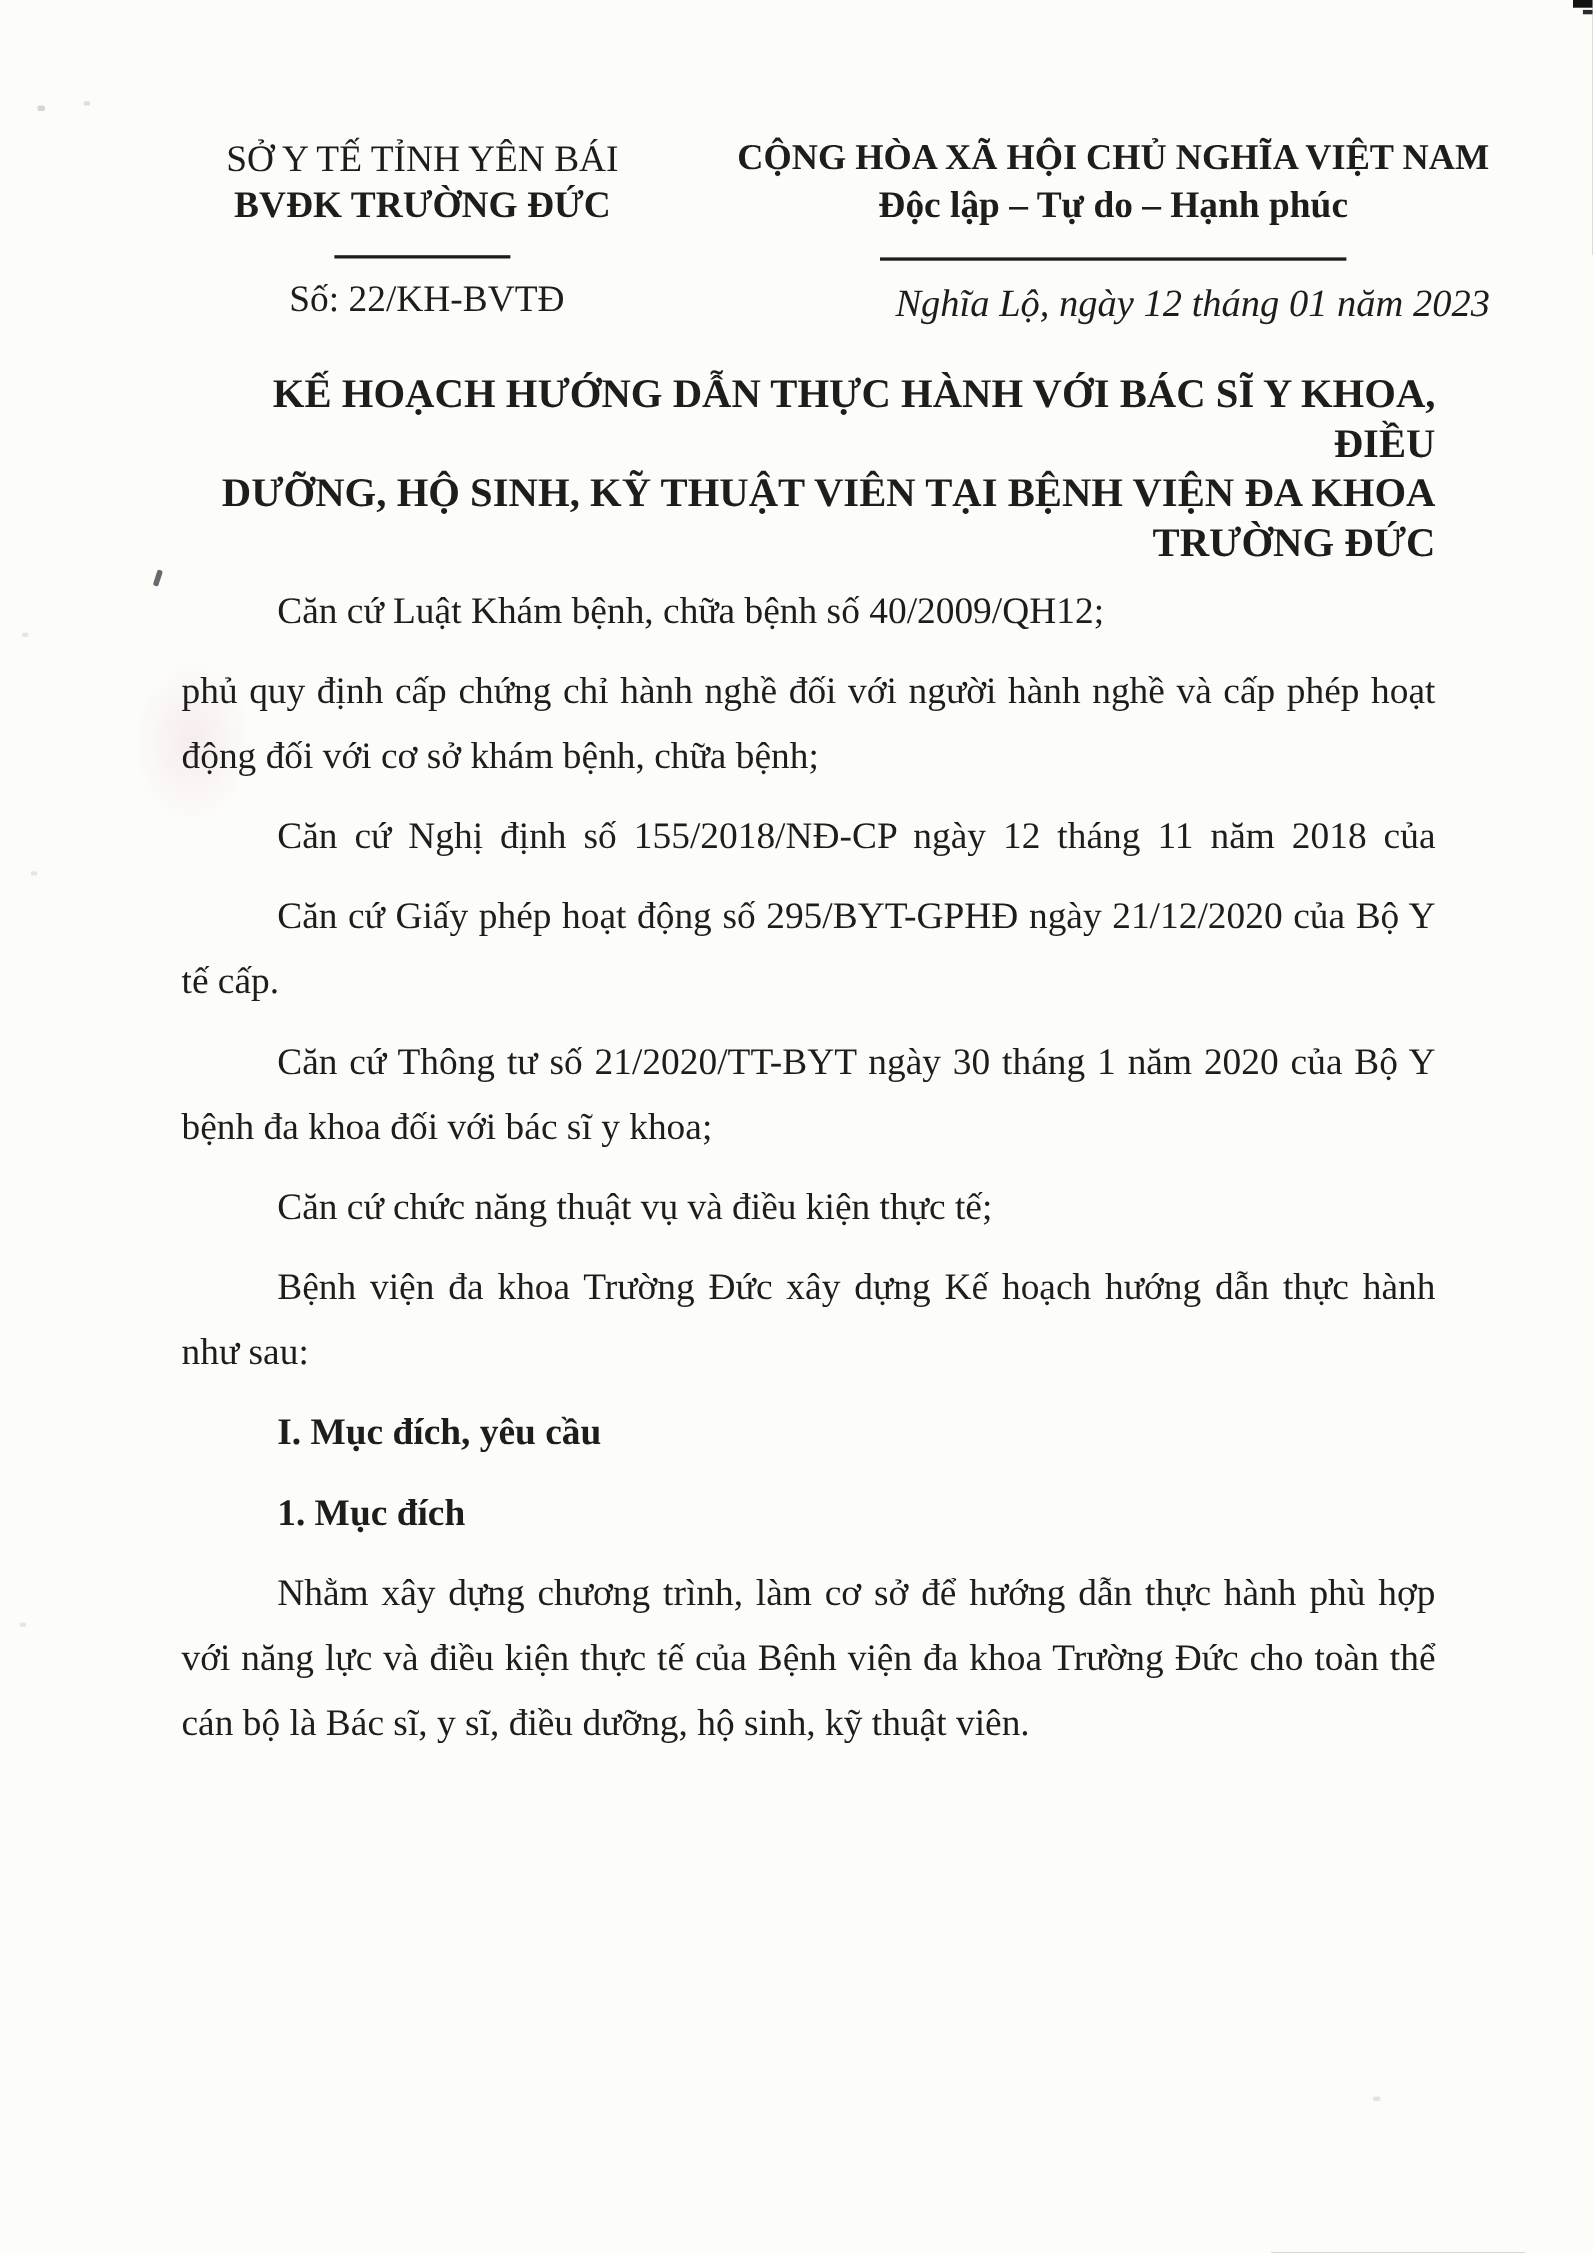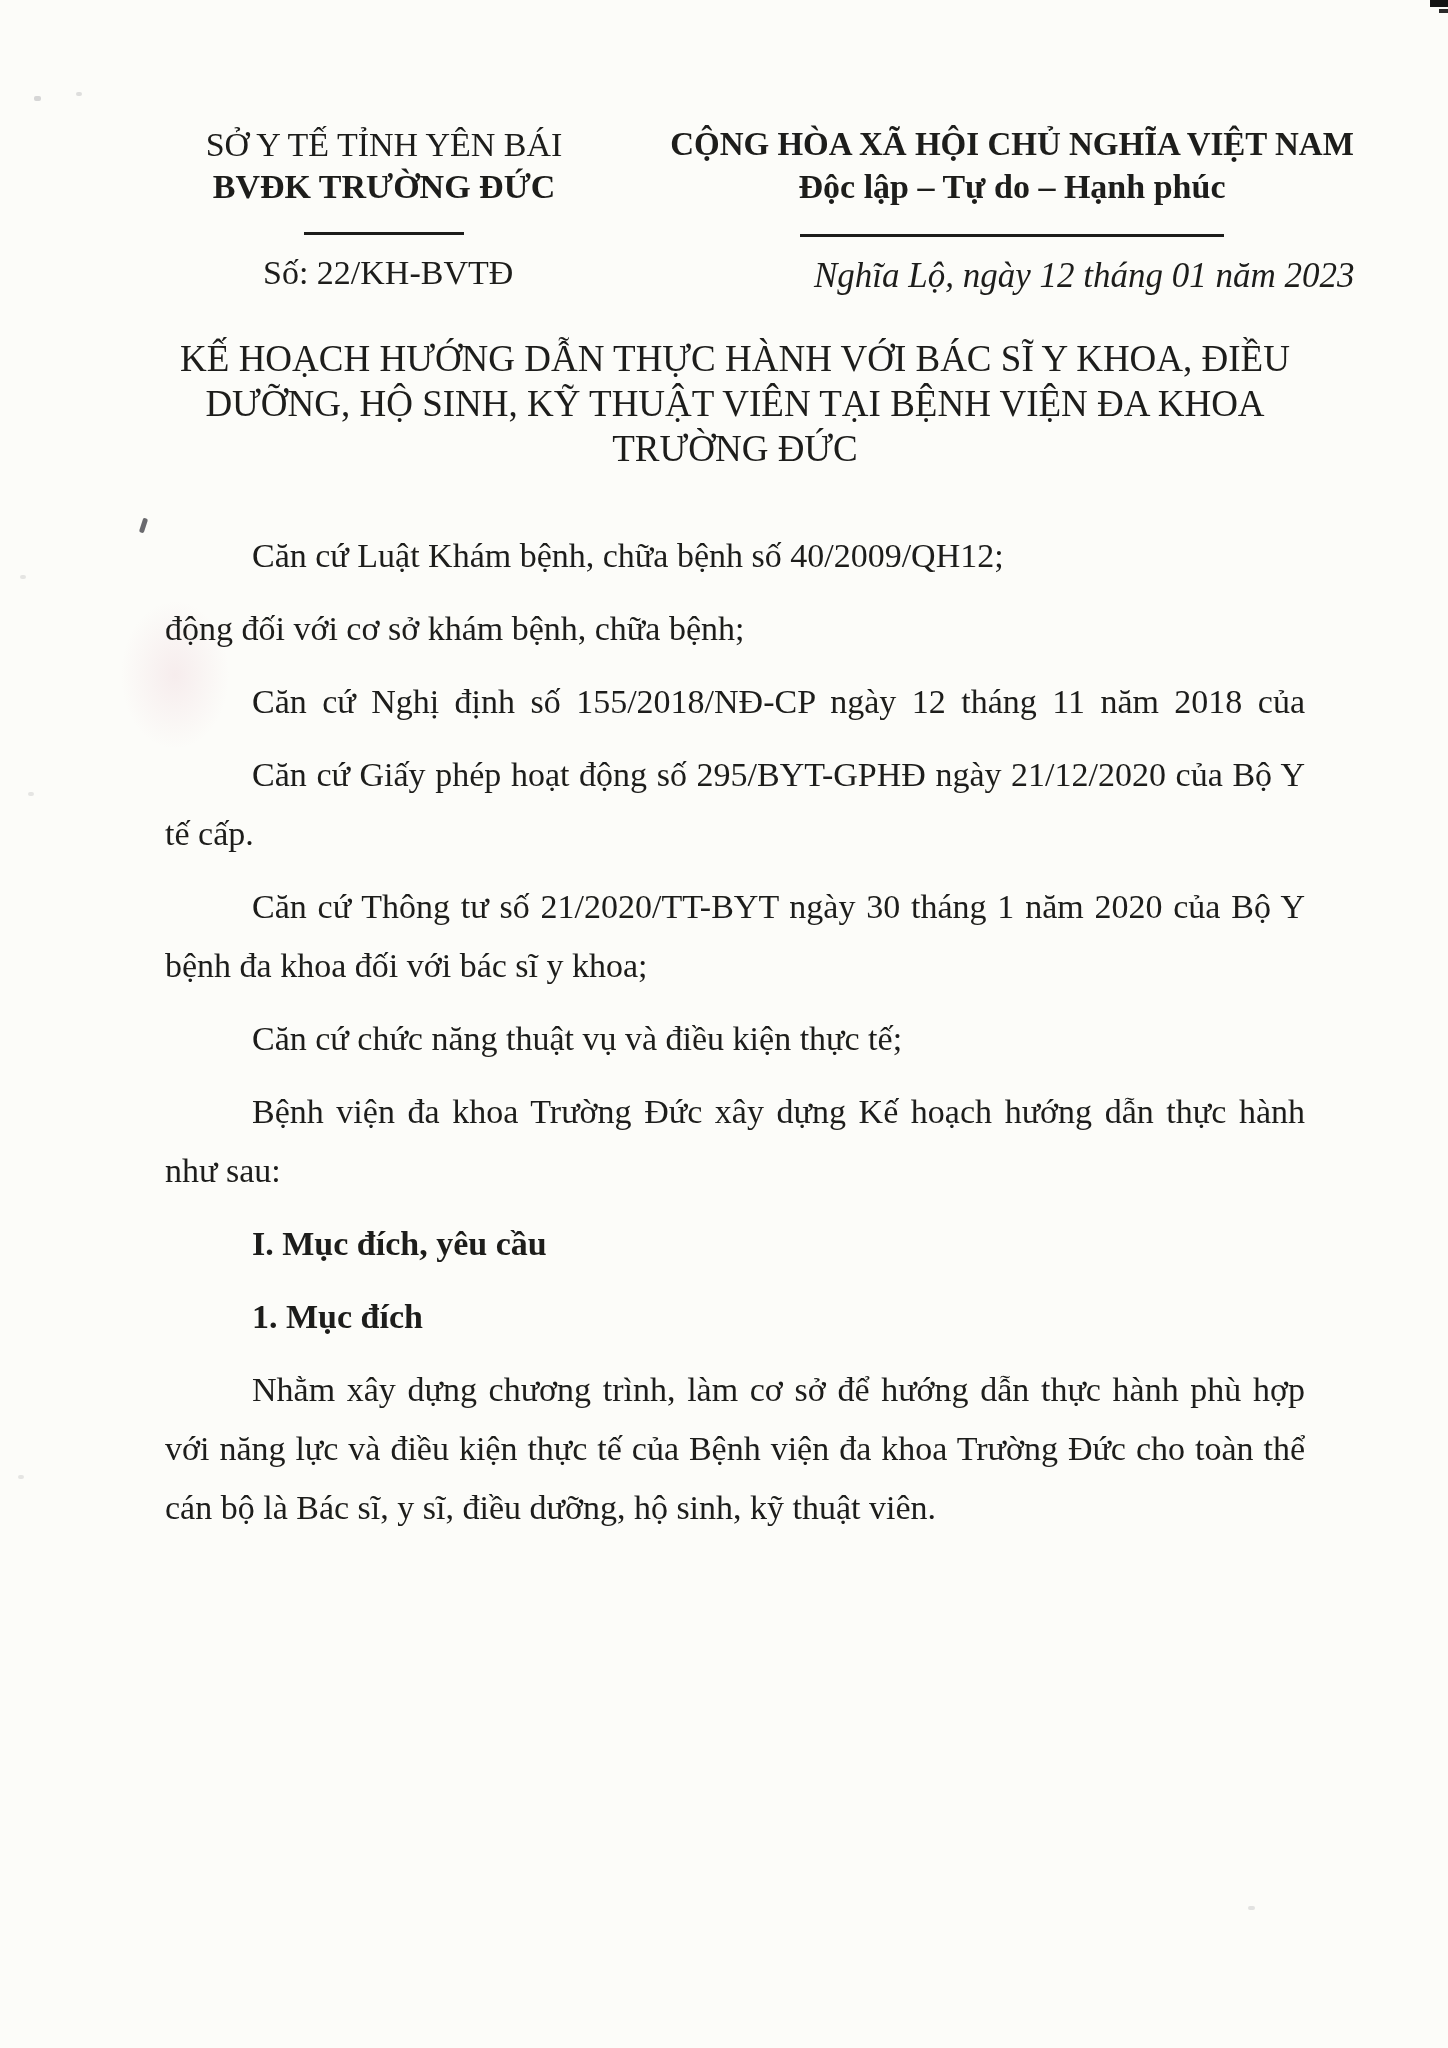--- a/index.html
+++ b/index.html
@@ -15,21 +15,21 @@
   .hdr-hospital { top:168px; left:384px;  font-size:34px; font-weight:bold; }
   .rule-left    { top:232px; left:304px;  width:160px; height:3px; background:#1d1d1b; }
   .doc-number   { top:254px; left:263px;  font-size:34px; }
   .hdr-republic { top:126px; left:1012px; font-size:33px; font-weight:bold; }
   .hdr-motto    { top:168px; left:1012px; font-size:34px; font-weight:bold; }
   .rule-right   { top:234px; left:800px;  width:424px; height:3px; background:#1d1d1b; }
   .dateline     { top:256px; left:814px;  font-size:35px; font-style:italic; }
   
   .title {
     position:absolute; top:336px; left:165px; width:1140px;
-    text-align:center; font-weight:normal; font-size:37px; line-height:45px;
+    text-align:right; font-weight:bold; font-size:37px; line-height:45px;
   }
   
   .body {
     position:absolute; top:526px; left:165px; width:1140px;
     font-size:34px; line-height:59px;
   }
   .para + .para { margin-top:14px; }
   .ln { text-align:justify; text-align-last:justify; }
   .ln.last  { text-align-last:left; }
   .ln.first { padding-left:87px; }
@@ -78,20 +78,21 @@
     <div>TRƯỜNG ĐỨC</div>
   </div>
 
   <div class="body">
 
     <div class="para">
       <div class="ln first last">Căn cứ Luật Khám bệnh, chữa bệnh số 40/2009/QH12;</div>
     </div>
 
     <div class="para">
+      <div class="ln">phủ quy định cấp chứng chỉ hành nghề đối với người hành nghề và cấp phép hoạt</div>
       <div class="ln last">động đối với cơ sở khám bệnh, chữa bệnh;</div>
     </div>
 
     <div class="para">
       <div class="ln first">Căn cứ Nghị định số 155/2018/NĐ-CP ngày 12 tháng 11 năm 2018 của</div>
     </div>
 
     <div class="para">
       <div class="ln first">Căn cứ Giấy phép hoạt động số 295/BYT-GPHĐ ngày 21/12/2020 của Bộ Y</div>
       <div class="ln last">tế cấp.</div>

